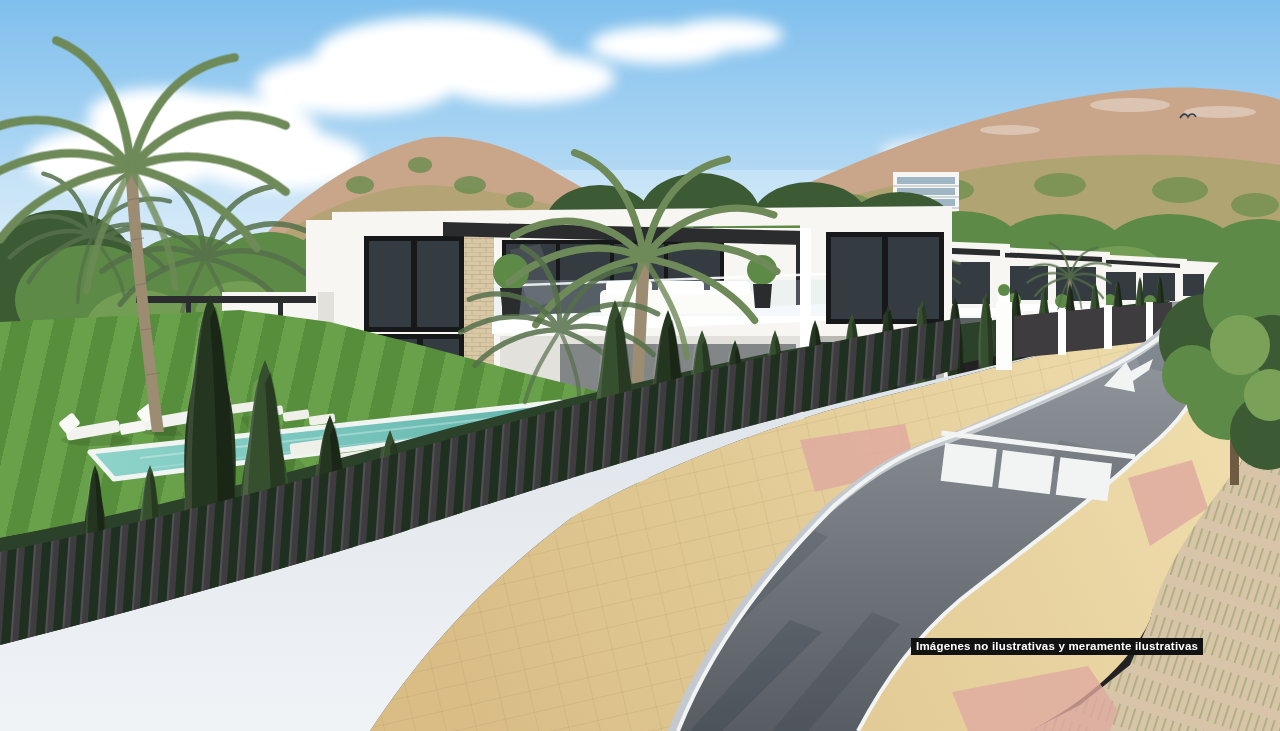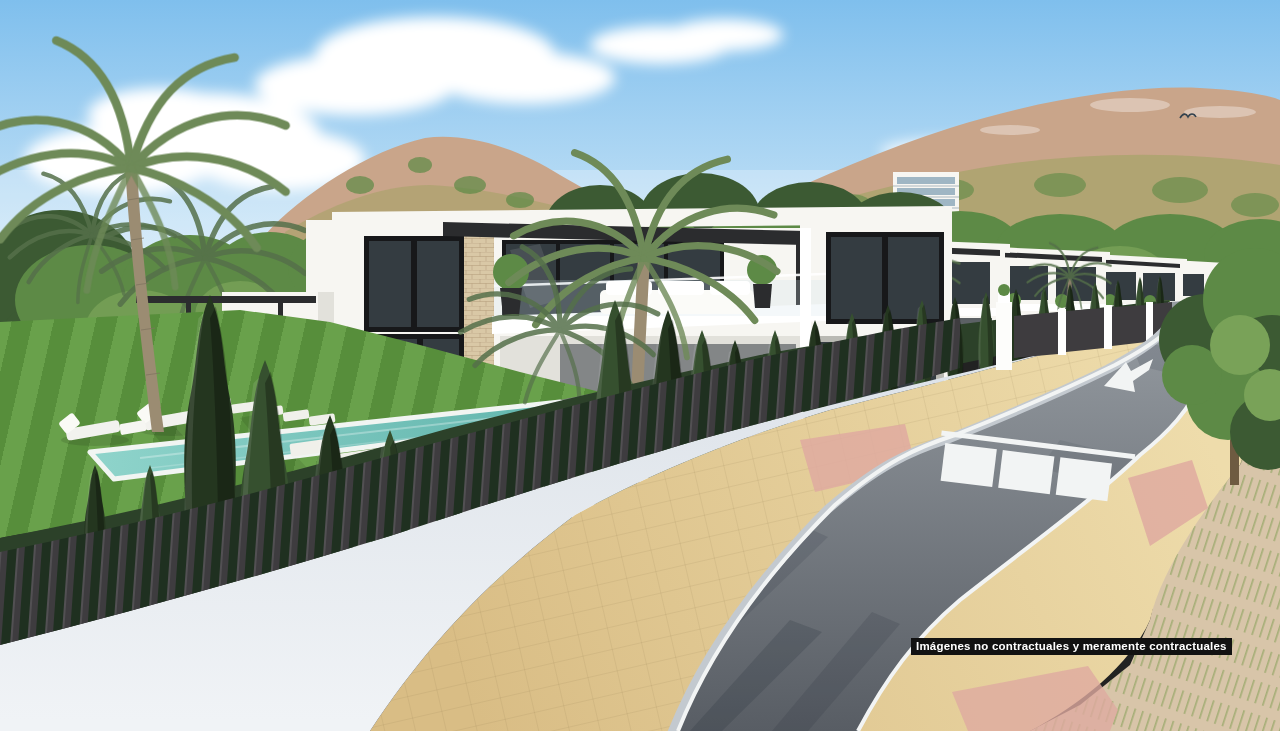--- a/index.html
+++ b/index.html
@@ -506,15 +506,15 @@
     <circle cx="1268" cy="432" r="38" class="f-tree-d"></circle>
     <circle cx="1192" cy="375" r="30" class="f-tree"></circle>
     <circle cx="1240" cy="345" r="30" class="f-tree-l"></circle>
     <circle cx="1270" cy="395" r="26" class="f-tree-l"></circle>
   </g>
 
   <path d="M1180,118 c3,-5 6,-5 8,-1 c2,-4 6,-4 8,0" stroke="#33424e" stroke-width="1.6" fill="none"></path>
 </svg>
 
 <div class="disclaimer">
-  <span>Imágenes no contractuales y meramente contractuales</span>
+  <span>Imágenes no ilustrativas y meramente ilustrativas</span>
 </div>
 </div>
 
 </body></html>

